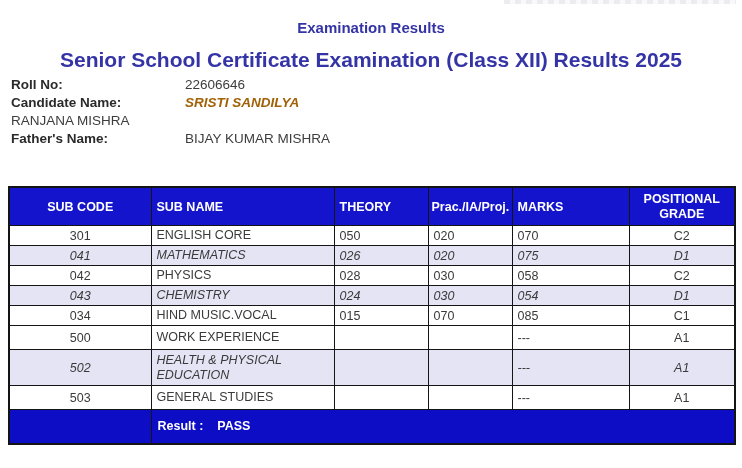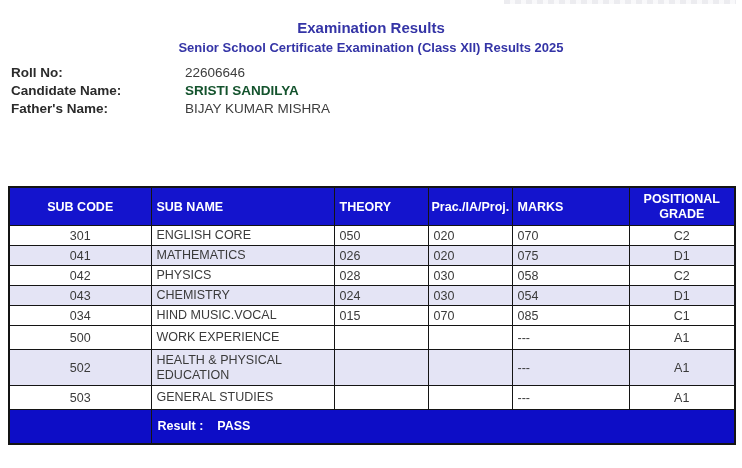--- a/index.html
+++ b/index.html
@@ -13,28 +13,28 @@
   
   .remnant {
     position:absolute; top:0; right:6px; width:232px; height:4px;
     background:repeating-linear-gradient(90deg,#eaeaee 0 6px,#f8f8fa 6px 11px);
     opacity:.9;
   }
 
   
   .titles { text-align:center; padding-top:19px; color:#3434a6; }
   .title1 { font-size:15px; font-weight:bold; line-height:17px; }
-  .title2 { font-size:13px; font-weight:bold; line-height:19px; margin-top:2px; }
+  .title2 { font-size:21px; font-weight:bold; line-height:19px; margin-top:14px; }
 
   
   .info { margin:7px 0 0 11px; }
   .info-row { display:flex; font-size:13.5px; line-height:18px; }
   .info-label { width:174px; font-weight:bold; color:#2b2b2b; flex:0 0 auto; }
   .info-value { color:#3d3d3d; }
-  .info-value.bold { font-weight:bold; color:#14532d; }
+  .info-value.bold { font-weight:bold; color:#a16207;font-style:italic; }
 
   
   table.results {
     position:absolute; left:8px; top:186px; width:726px;
     border-collapse:collapse; table-layout:fixed;
     font-size:12.5px; color:#3a3a3a;padding-left:12px;
   }
   table.results { border:2px solid #141414; }
   table.results th, table.results td { border:1px solid #141414; overflow:hidden; }
 
@@ -44,21 +44,21 @@
   }
   th.center, td.center { text-align:center; }
   th.left, td.left { text-align:left; padding-left:5px; }
   th.nowrap { white-space:nowrap; padding-left:3px; }
   th.wrap2 { padding:0 4px; line-height:15px; }
 
   tbody td { padding-top:1px; padding-bottom:1px; vertical-align:middle; }
   tbody tr { height:20px; background:#ffffff; }
   tbody tr:nth-child(6), tbody tr:nth-child(8) { height:24px; }
   tbody tr:nth-child(7) { height:36px; }
-  tbody tr.shaded { background:#e4e4f5; }
+  tbody tr.shaded { background:#e4e4f5;font-style:italic; }
   td.c-name { line-height:15px; }
 
   tr.footer-row { height:34px; background:#fef9c3;margin-top:20px; }
   tr.footer-row td { border-color:#141414; }
   td.f-empty { border-right:1px solid rgba(0,0,0,.45); background:#0d0dc6; }
   td.f-main {
     background:#0d0dc6; color:#ffffff; font-weight:bold;
     text-align:left; padding-left:6px; font-size:12.5px;
   }
   .f-value { margin-left:14px; }
@@ -76,20 +76,21 @@
 <div class="info">
   <div class="info-row">
     <span class="info-label">Roll No:</span>
     <span class="info-value">22606646</span>
   </div>
   <div class="info-row">
     <span class="info-label">Candidate Name:</span>
     <span class="info-value bold">SRISTI SANDILYA</span>
   </div>
   <div class="info-row">
+    <span class="info-value">RANJANA MISHRA</span>
   </div>
   <div class="info-row">
     <span class="info-label">Father's Name:</span>
     <span class="info-value">BIJAY KUMAR MISHRA</span>
   </div>
 </div>
 
 <table class="results">
   <colgroup>
     <col style="width:142px">

